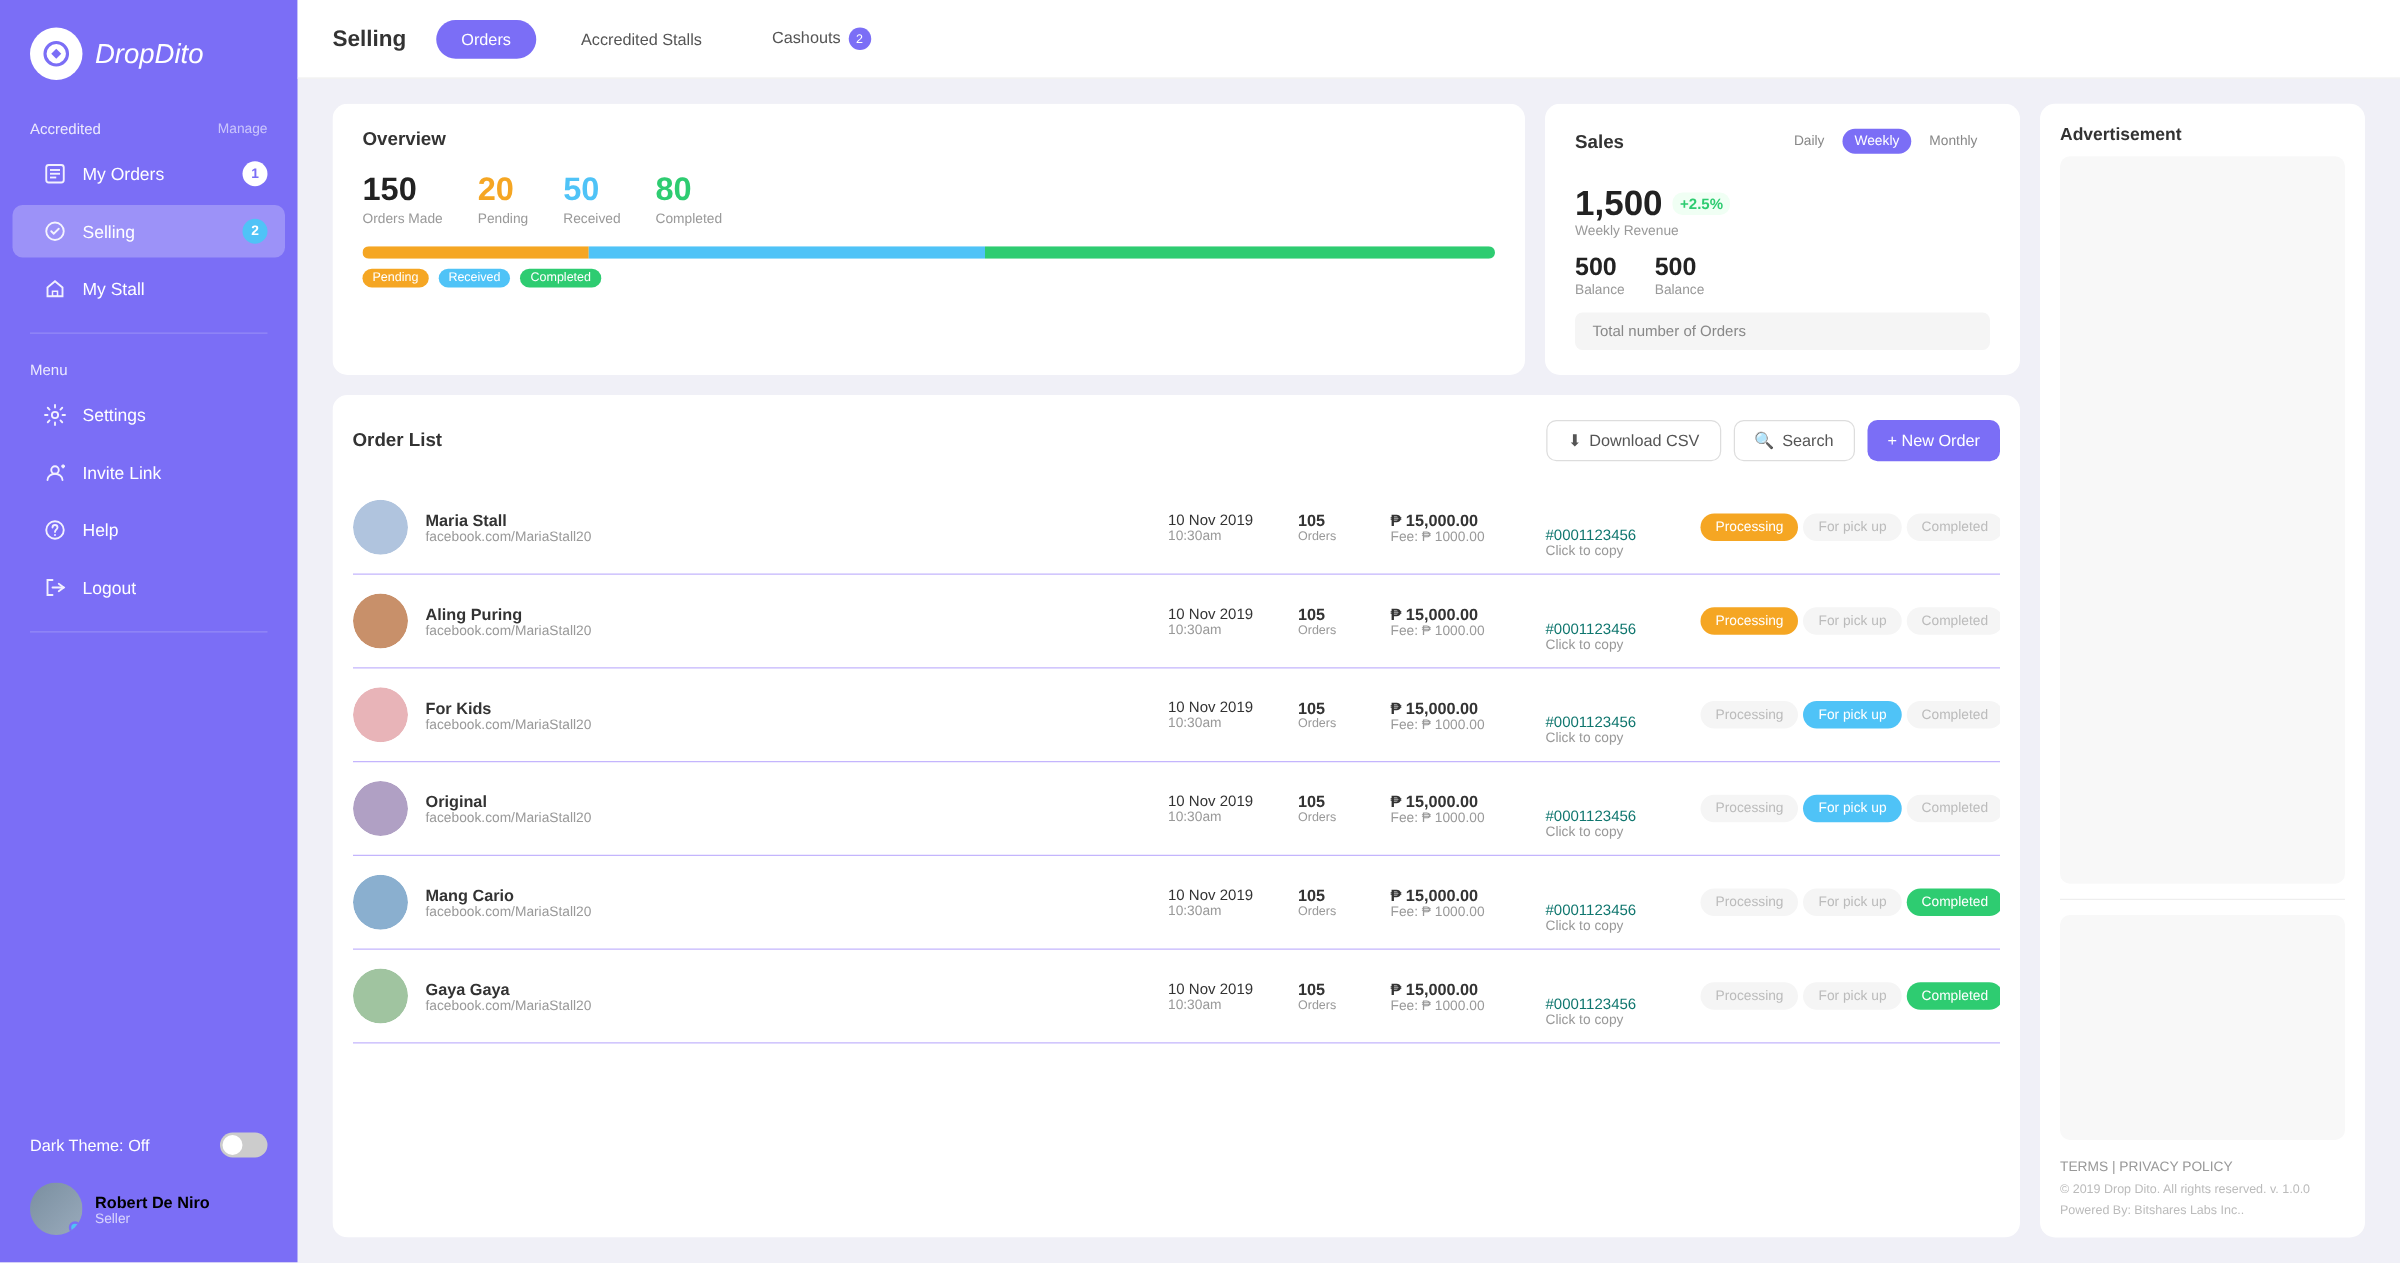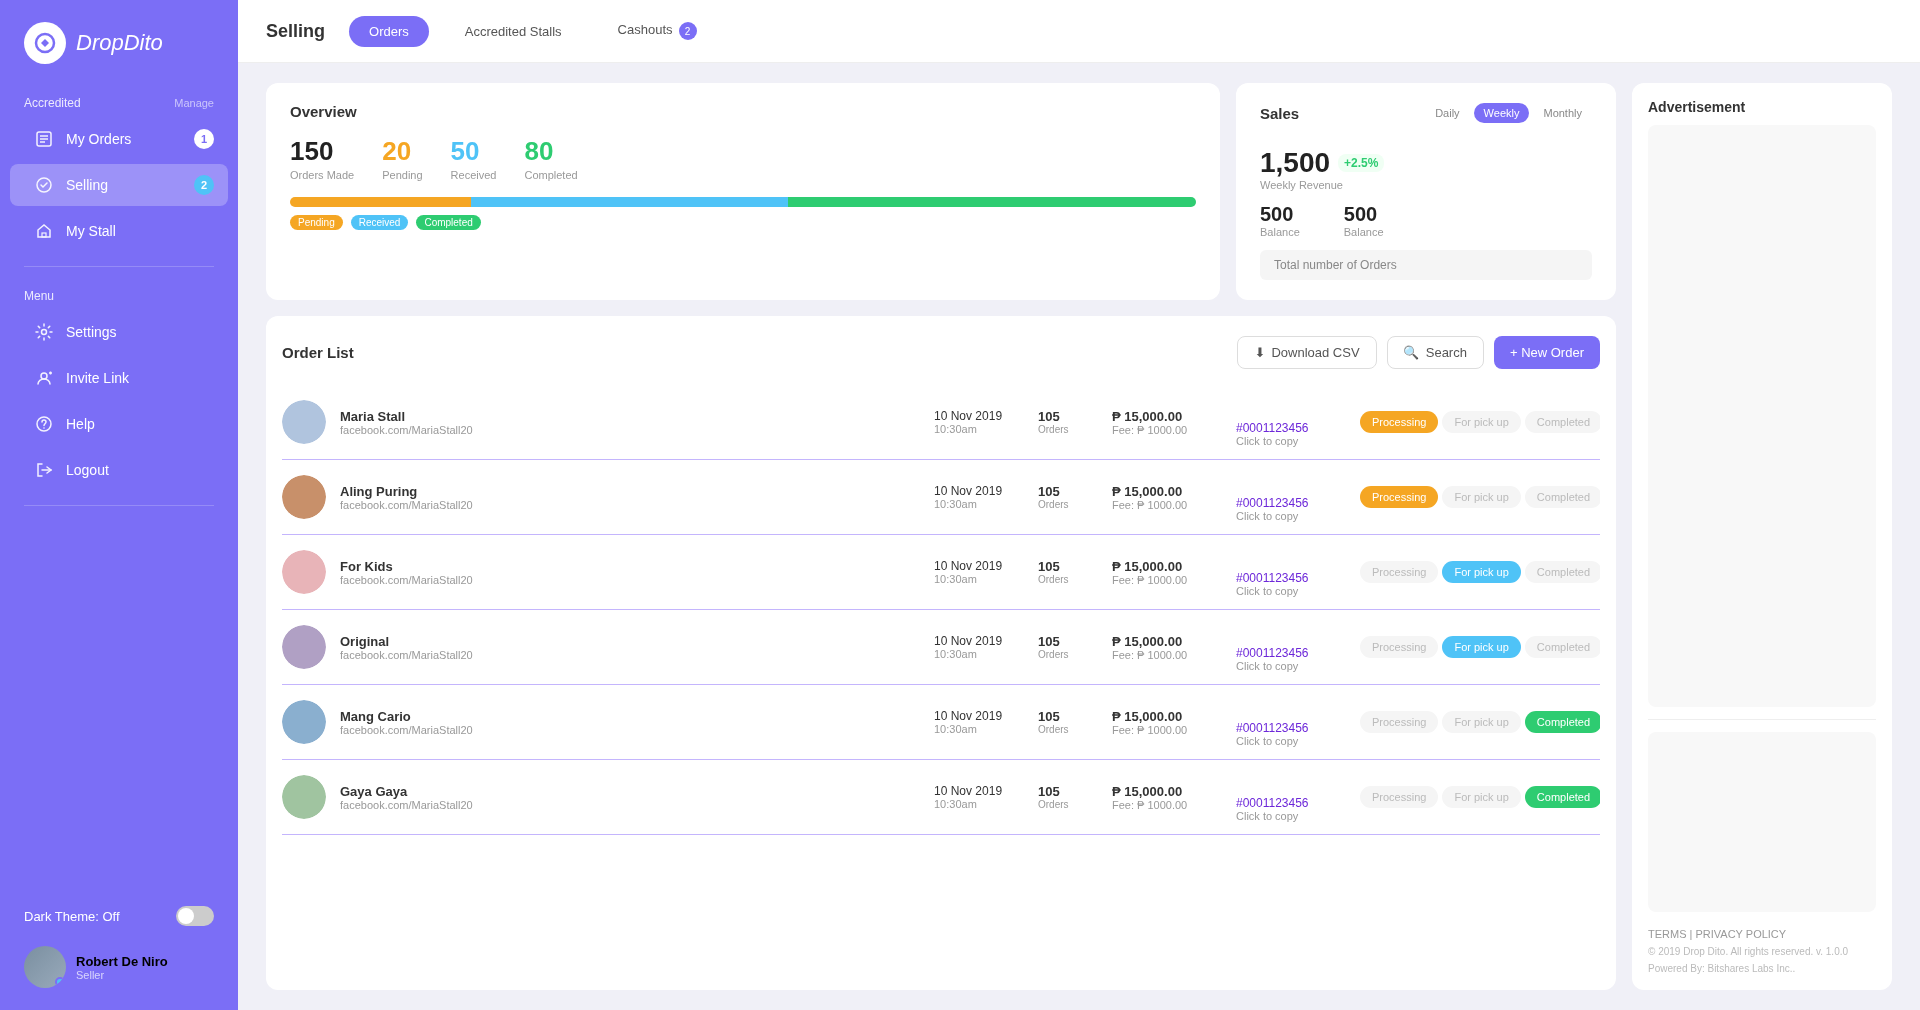--- a/index.html
+++ b/index.html
@@ -316,21 +316,21 @@
       gap: 8px;
     }
     .sales-change {
       font-size: 12px;
       color: #2ecc71;
       background: #f0fff4;
       padding: 2px 6px;
       border-radius: 8px;
     }
     .sales-label { font-size: 11px; color: #999; margin-bottom: 12px; }
-    .sales-sub-stats { display: flex; gap: 44px; }
+    .sales-sub-stats { display: flex; gap: 24px; }
     .sales-sub-item {}
     .sales-sub-value { font-size: 20px; font-weight: 700; color: #222; }
     .sales-sub-label { font-size: 11px; color: #999; }
 
     .total-orders-bar {
       background: #f5f5f5;
       border-radius: 6px;
       padding: 8px 14px;
       font-size: 12px;
       color: #888;
@@ -415,21 +415,21 @@
     .order-date-col { width: 90px; flex-shrink: 0; }
     .order-date { font-size: 12px; font-weight: 500; color: #333; }
     .order-time { font-size: 11px; color: #999; }
     .order-qty-col { width: 60px; flex-shrink: 0; }
     .order-qty { font-size: 13px; font-weight: 600; color: #333; }
     .order-qty-label { font-size: 10px; color: #999; }
     .order-price-col { width: 110px; flex-shrink: 0; }
     .order-price { font-size: 13px; font-weight: 600; color: #333; }
     .order-fee { font-size: 11px; color: #999; }
     .order-id-col { width: 110px; flex-shrink: 0; }
-    .order-id { font-size: 12px; font-weight: 500; color: #6d28d9; margin-top: 24px; }
+    .order-id { font-size: 12px; font-weight: 500; color: #0f766e; margin-top: 24px; }
     .order-copy { font-size: 11px; color: #999; }
     .order-status-col {
       width: 240px;
       flex-shrink: 0;
       display: flex;
       gap: 4px;
       align-items: center;
     }
     .status-pill {
       padding: 5px 12px;

